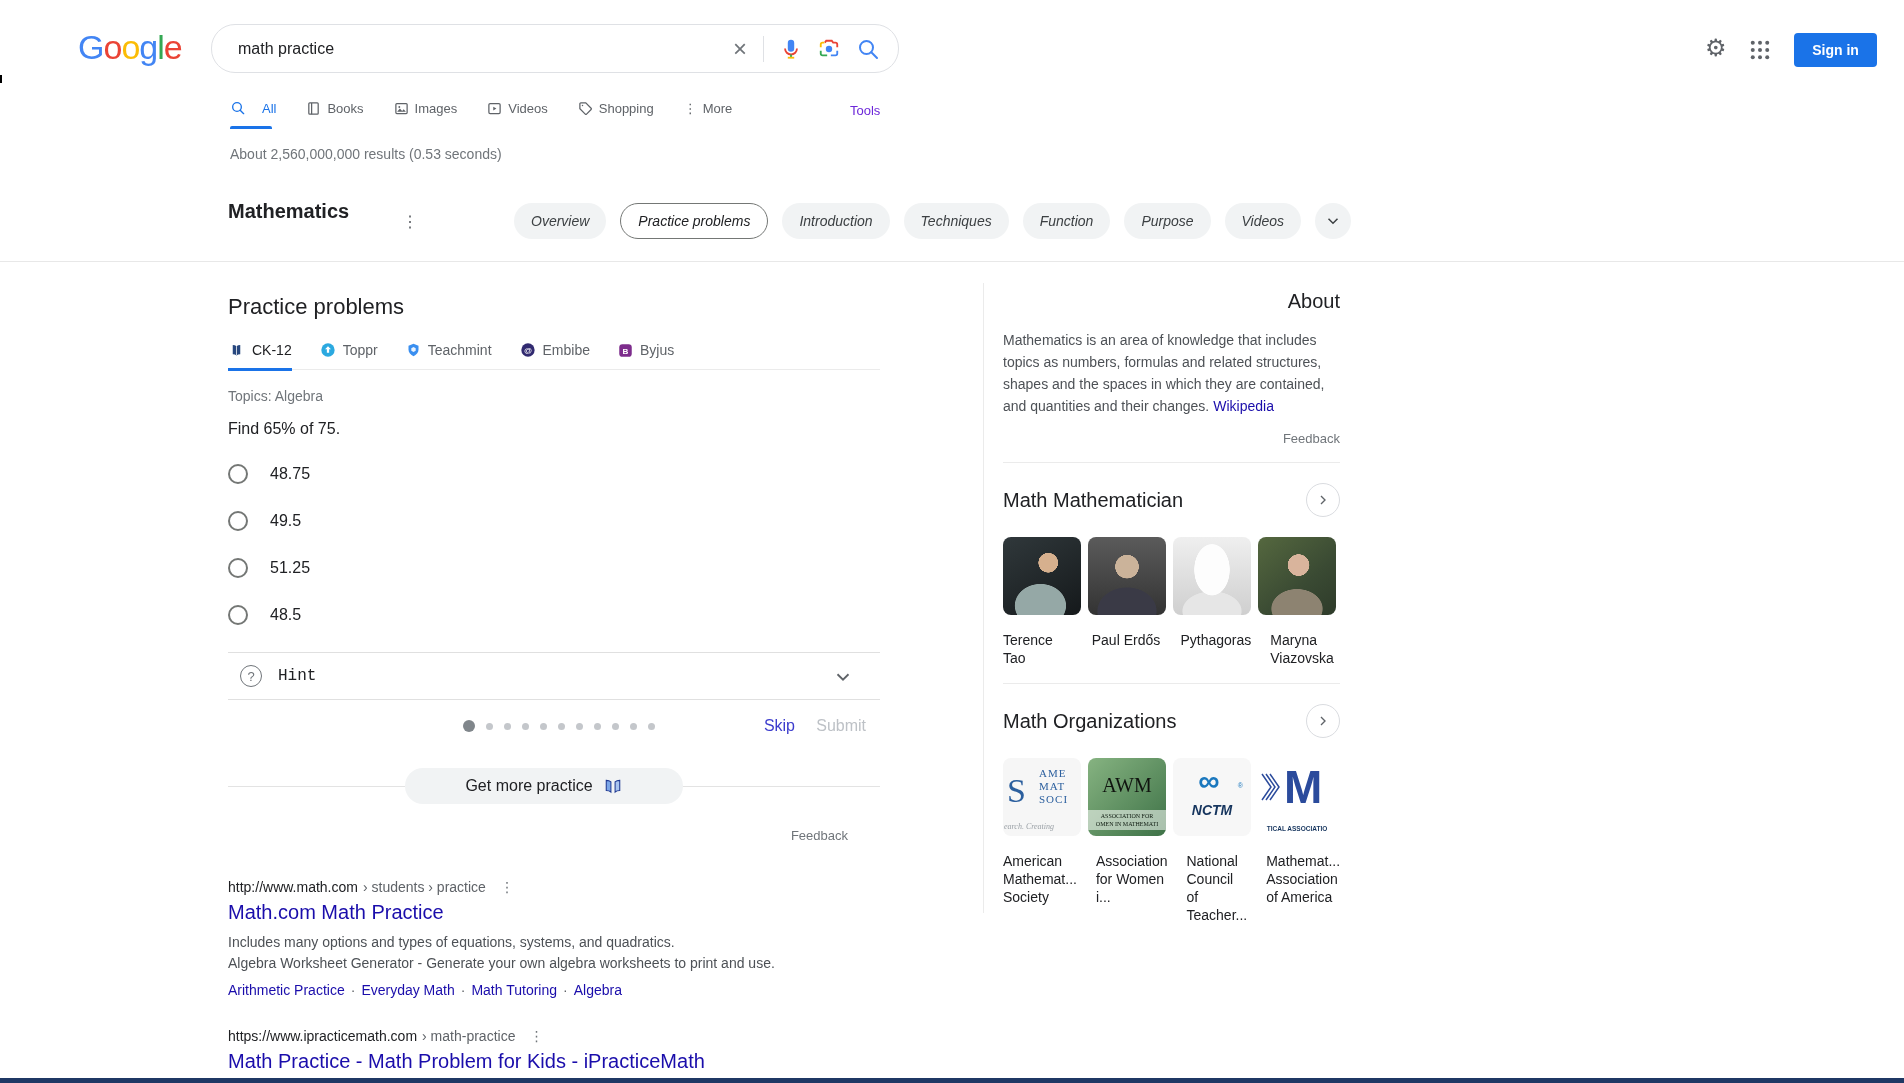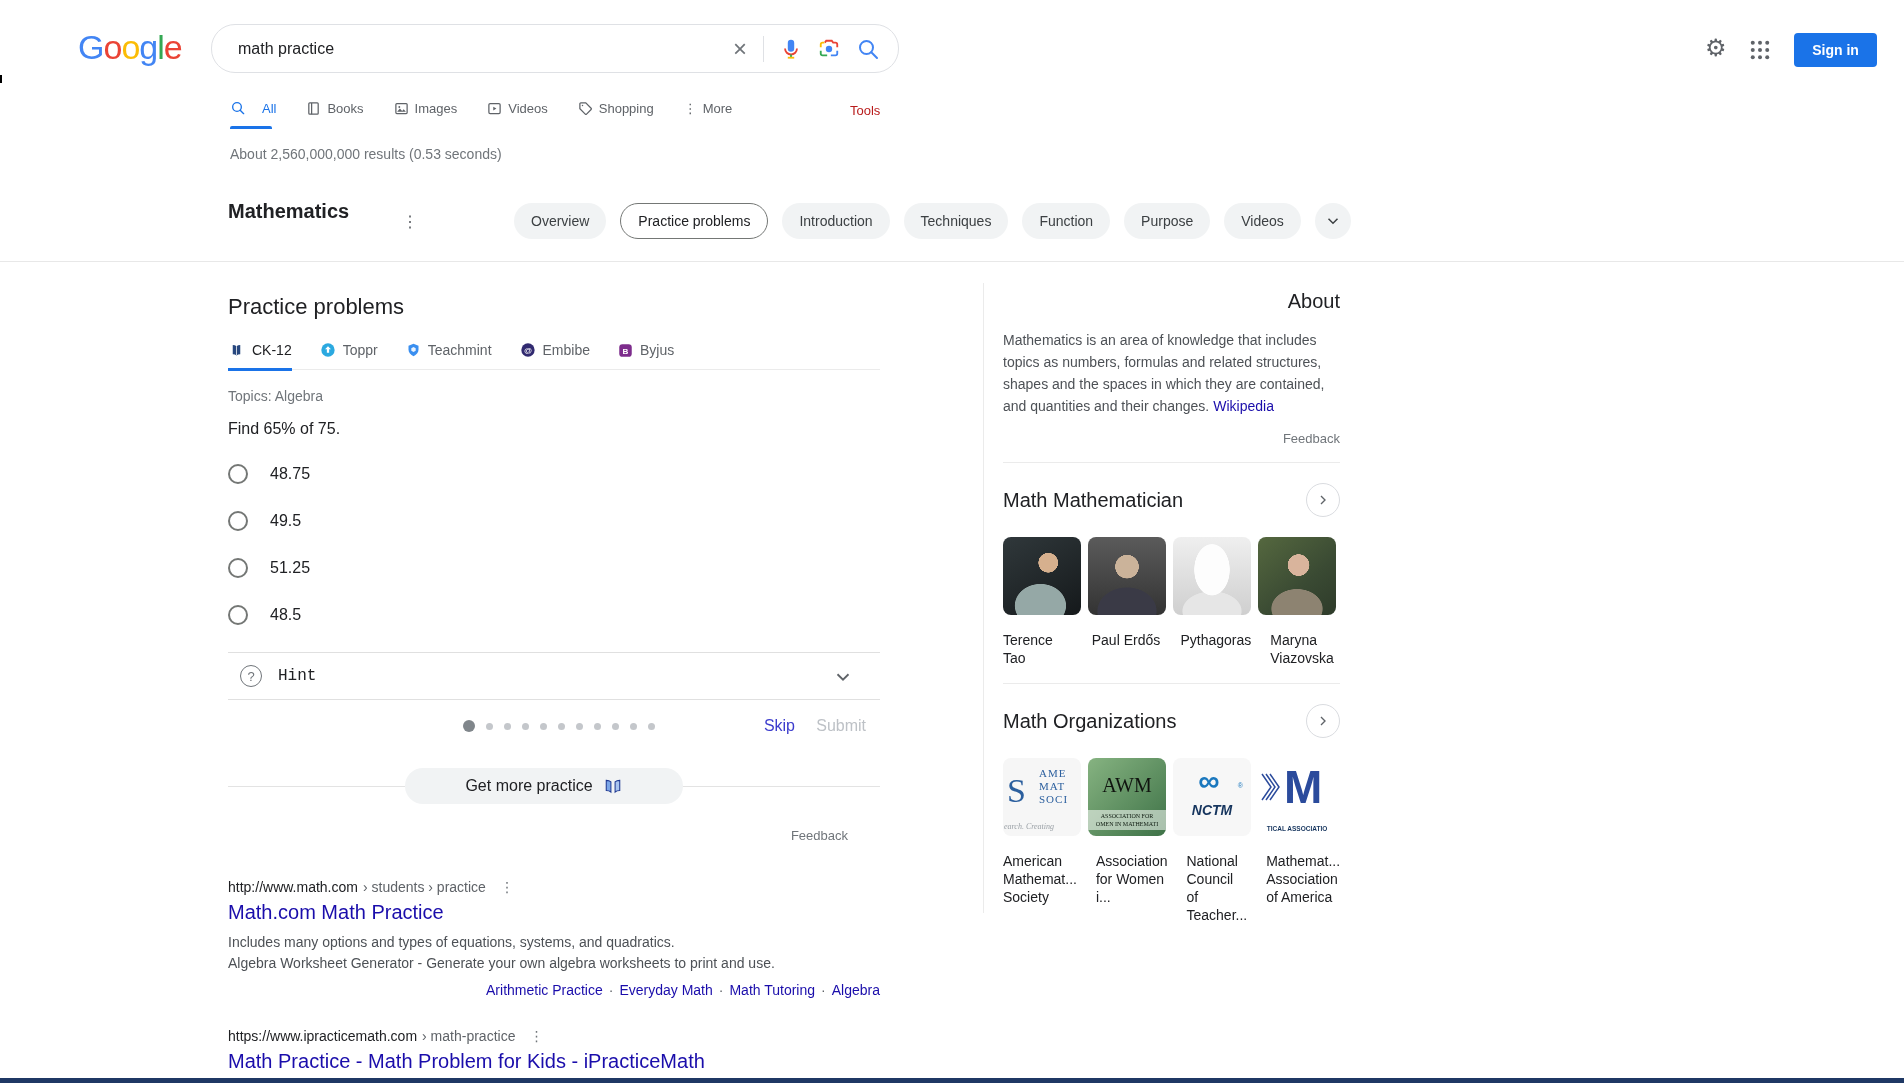--- a/index.html
+++ b/index.html
@@ -24,29 +24,29 @@
   .apps-grid { position:absolute; left:1750px; top:40px; cursor:pointer; }
   .signin { position:absolute; left:1794px; top:33px; width:83px; height:34px; background:#1a73e8; color:#fff;
     border:none; border-radius:4px; font-family:"Liberation Sans",sans-serif; font-size:14px; font-weight:bold; cursor:pointer; }
 
   
   .tabs-row { position:absolute; left:230px; top:100px; display:flex; gap:30px; font-size:13px; color:#5f6368; }
   .tab { display:flex; align-items:center; gap:6px; cursor:pointer; }
   .tab.active { color:#1a73e8;gap:16px; }
   .tab svg { display:block; }
   .tab-underline { position:absolute; left:230px; top:126px; width:42px; height:3px; background:#1a73e8; border-radius:2px 2px 0 0; }
-  .tools { position:absolute; left:850px; top:103px; font-size:13px; color:#b91c1c; cursor:pointer; }
+  .tools { position:absolute; left:850px; top:103px; font-size:13px; color:#6d28d9; cursor:pointer; }
   .stats { position:absolute; left:230px; top:146px; font-size:14px; color:#70757a; }
 
   
   .kp-title { position:absolute; left:228px; top:200px; font-size:20px; font-weight:bold; color:#202124; }
   .kp-menu { position:absolute; left:402px; top:212px; font-size:16px; color:#5f6368; cursor:pointer; letter-spacing:-1px; }
   .chips { position:absolute; left:514px; top:203px; display:flex; gap:14px; align-items:center; }
   .chip { height:36px; padding:0 17px; display:flex; align-items:center; border-radius:18px;
-    background:#f1f3f4; color:#3c4043; font-size:14px; cursor:pointer; white-space:nowrap; }
+    background:#f1f3f4; color:#3c4043; font-size:14px; cursor:pointer; white-space:nowrap;font-style:italic; }
   .chip.selected { background:#fff; border:1px solid #747775; color:#202124; }
   .chip-more { width:36px; height:36px; border-radius:50%; background:#f1f3f4; display:flex; align-items:center; justify-content:center; cursor:pointer; }
   .kp-divider { position:absolute; left:0; top:261px; width:1904px; height:1px; background:#e8e8e8; }
 
   
   .main { position:absolute; left:228px; top:282px; width:652px; }
   .pp-title { font-size:22px; font-weight:normal; margin:12px 0 0 0; color:#202124; }
   .src-tabs { display:flex; gap:28px; align-items:flex-end; margin-top:22px; border-bottom:1px solid #ebebeb; }
   .src-tab { display:flex; align-items:center; gap:7px; font-size:14px; color:#5f6368; padding-bottom:11px; cursor:pointer; }
   .src-tab.active { color:#202124; border-bottom:3px solid #1a73e8; margin-bottom:-2px; padding-bottom:10px; }
@@ -77,21 +77,21 @@
 
   
   .result { margin-top:36px; }
   .result.second { margin-top:30px; }
   .url-row { display:flex; align-items:center; font-size:14px; }
   .url-domain { color:#202124; }
   .url-path { color:#5f6368; margin-left:5px; }
   .url-menu { margin-left:14px; color:#70757a; font-size:14px; cursor:pointer; }
   .r-title { margin-top:6px; font-size:20px; color:#1a0dab; cursor:pointer; }
   .r-desc { margin-top:8px; font-size:14px; color:#4d5156; line-height:21px; }
-  .r-links { margin-top:8px; font-size:14px; color:#1a0dab;text-align:right; }
+  .r-links { margin-top:8px; font-size:14px; color:#1a0dab; }
   .r-links a { color:#1a0dab; text-decoration:none; cursor:pointer; }
   .sep { color:#5f6368; margin:0 6px; }
 
   
   .v-divider { position:absolute; left:983px; top:283px; width:1px; height:630px; background:#ebebeb; }
   .sidebar { position:absolute; left:1003px; top:280px; width:337px; }
   .sb-h { font-size:20px; color:#202124; font-weight:normal;text-align:right; }
   .about-title { margin-top:10px; }
   .about-text { margin-top:16px; font-size:14px; line-height:22px; color:#4d5156; }
   .wiki-link { color:#1a0dab; cursor:pointer; margin-left:4px; }

